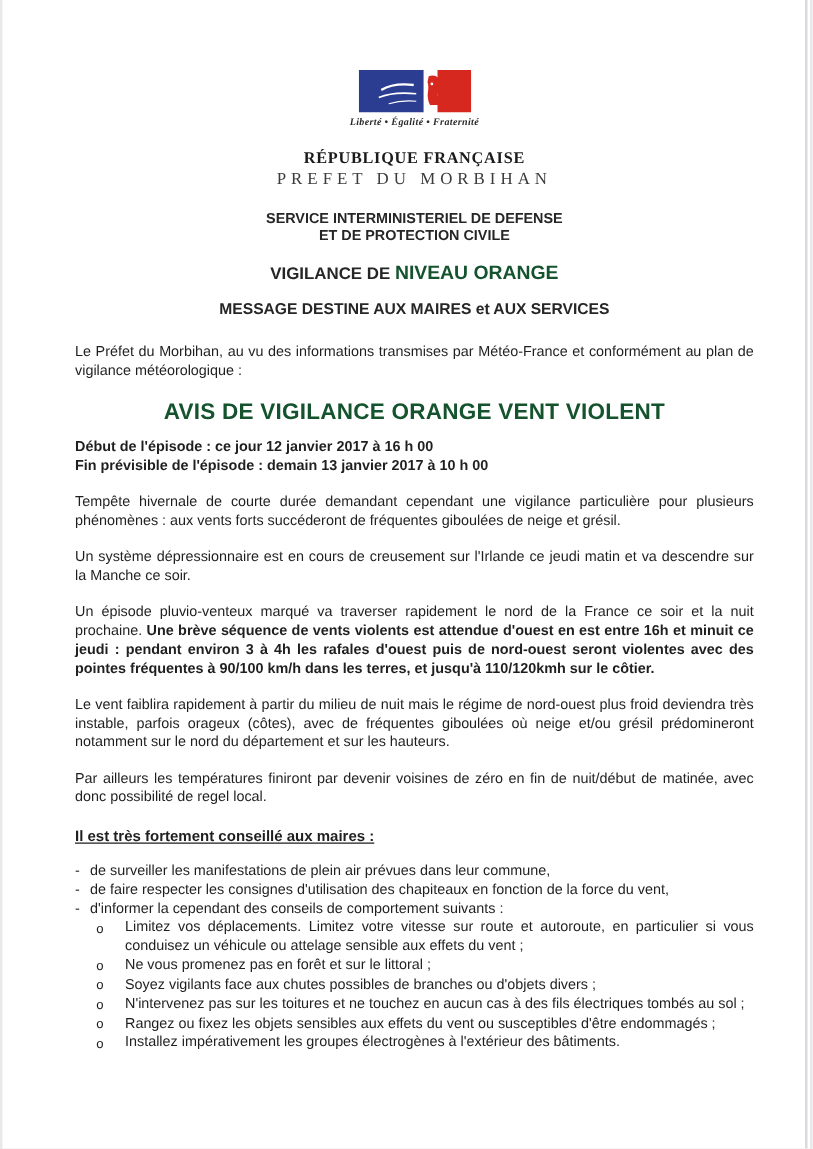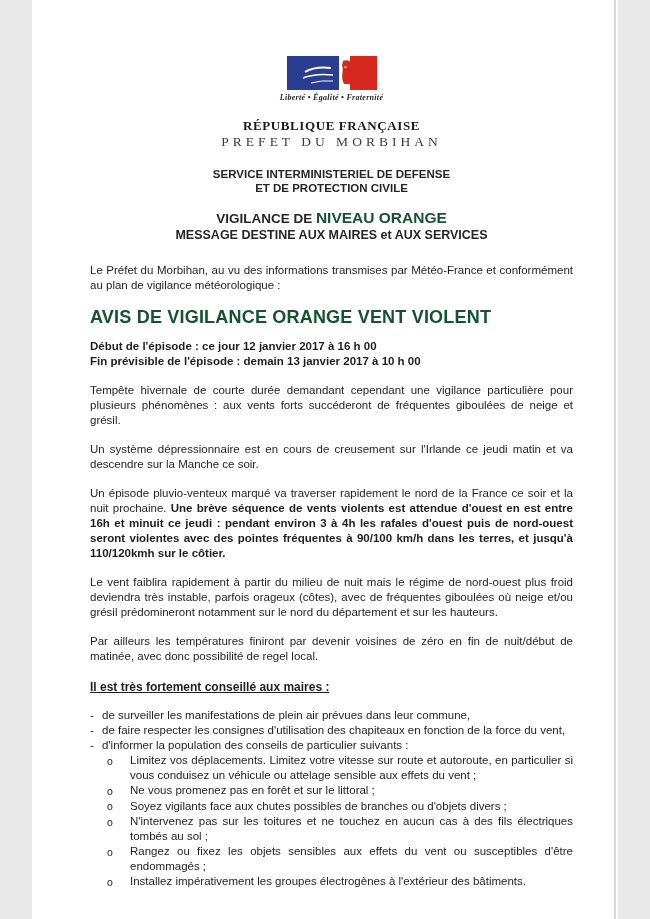--- a/index.html
+++ b/index.html
@@ -1,18 +1,18 @@
 <!DOCTYPE html>
 <html lang="fr"><head>
 <meta charset="utf-8">
 <style>
   html,body { margin:0; padding:0; background:#e9e9ea; }
   .page {
     position:relative;
-    width:586px; height:919px;
+    width:646px; height:919px;
     margin:0 auto;
     background:#ffffff;
     color:#1f1f1f;
     font-family:"Liberation Sans", sans-serif;
     overflow:hidden;
     box-sizing:border-box;
     padding:56px 45px 0 58px;
   }
   .page::after {
     content:""; position:absolute; top:0; bottom:0; right:2px; width:2px;
@@ -44,30 +44,30 @@
   .service {
     margin-top:17px;
     font-weight:bold; font-size:11.5px; line-height:14px; color:#262626;
   }
   .vigilance-line {
     margin-top:14px;
     font-weight:bold; font-size:13.5px; color:#262626;
   }
   .vigilance-level { font-size:15.5px; }
   .message-line {
-    margin-top:1px;
+    margin-top:12px;
     font-weight:bold; font-size:12.5px; color:#262626;
   }
 
   
   .doc-body { margin-top:21px; font-size:11.5px; line-height:15px; }
   .doc-body p { margin:0 0 14px 0; text-align:justify; }
   .alert-title {
     margin:17px 0 14px 0;
-    font-size:18px; font-weight:bold; text-align:left;
+    font-size:18px; font-weight:bold; text-align:center;
     letter-spacing:.2px;
   }
   .episode { font-weight:bold; text-align:left !important; }
   .advice-heading {
     margin:16px 0 13px 0;
     font-size:12px; font-weight:bold;
     text-decoration:underline;
   }
   ul.dash-list, ul.circle-list { list-style:none; margin:0; padding:0; }
   ul.dash-list li { display:flex; line-height:15px; }
@@ -140,21 +140,21 @@
       <li>
           <span class="marker">-</span>
           <span class="item-text">de surveiller les manifestations de plein air prévues dans leur commune,</span>
         </li>
       <li>
           <span class="marker">-</span>
           <span class="item-text">de faire respecter les consignes d'utilisation des chapiteaux en fonction de la force du vent,</span>
         </li>
       <li>
           <span class="marker">-</span>
-          <span class="item-text">d'informer la population des conseils de particulier suivants :</span>
+          <span class="item-text">d'informer la cependant des conseils de comportement suivants :</span>
         </li>
     </ul>
 
     <ul class="circle-list">
       <li>
           <span class="marker">o</span>
           <span class="item-text">Limitez vos déplacements. Limitez votre vitesse sur route et autoroute, en particulier si vous conduisez un véhicule ou attelage sensible aux effets du vent ;</span>
         </li>
       <li>
           <span class="marker">o</span>

